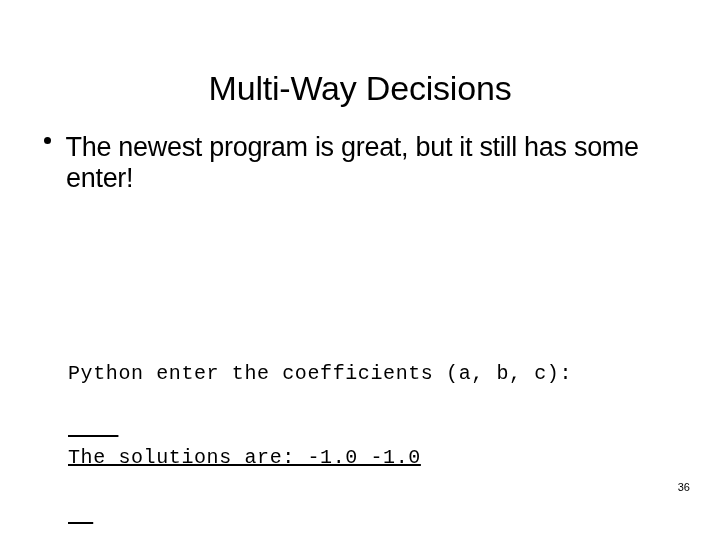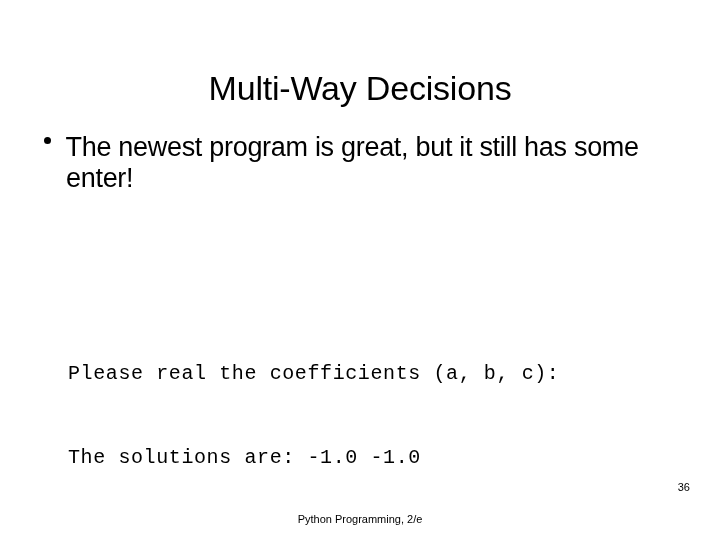--- a/index.html
+++ b/index.html
@@ -85,21 +85,21 @@
     letter-spacing: 0.6px;
     color: #000000;
     white-space: pre;
   }
   .console-line {
     white-space: pre;
   }
 
   #console-block-0 { top: 208px; }
   #console-block-1 { top: 301px; }
-  #console-block-2 { top: 385px; }
+  #console-block-2 { top: 385px; text-decoration: underline; }
 
   
   .footer-center {
     position: absolute;
     left: 0;
     top: 512px;
     width: 720px;
     text-align: center;
     font-family: "Liberation Sans", "DejaVu Sans", sans-serif;
     font-size: 11px;
@@ -129,24 +129,23 @@
 
     <div class="bullet-row">
       <span class="bullet-marker"></span>
       <div class="bullet-text">The newest program is great, but it still has some enter!</div>
     </div>
 
   </div>
 
 
   <div class="console-block" id="console-block-1">
-    <div class="console-line">Please real the coefficients (a, b, c):</div>
+    <div class="console-line">Python enter the coefficients (a, b, c):</div>
   </div>
 
   <div class="console-block" id="console-block-2">
     <div class="console-line">The solutions are: -1.0 -1.0</div>
   </div>
 
-  <div class="footer-center">Python Programming, 2/e</div>
 
   <div class="footer-page">36</div>
 
 </div>
 
 </body></html>

